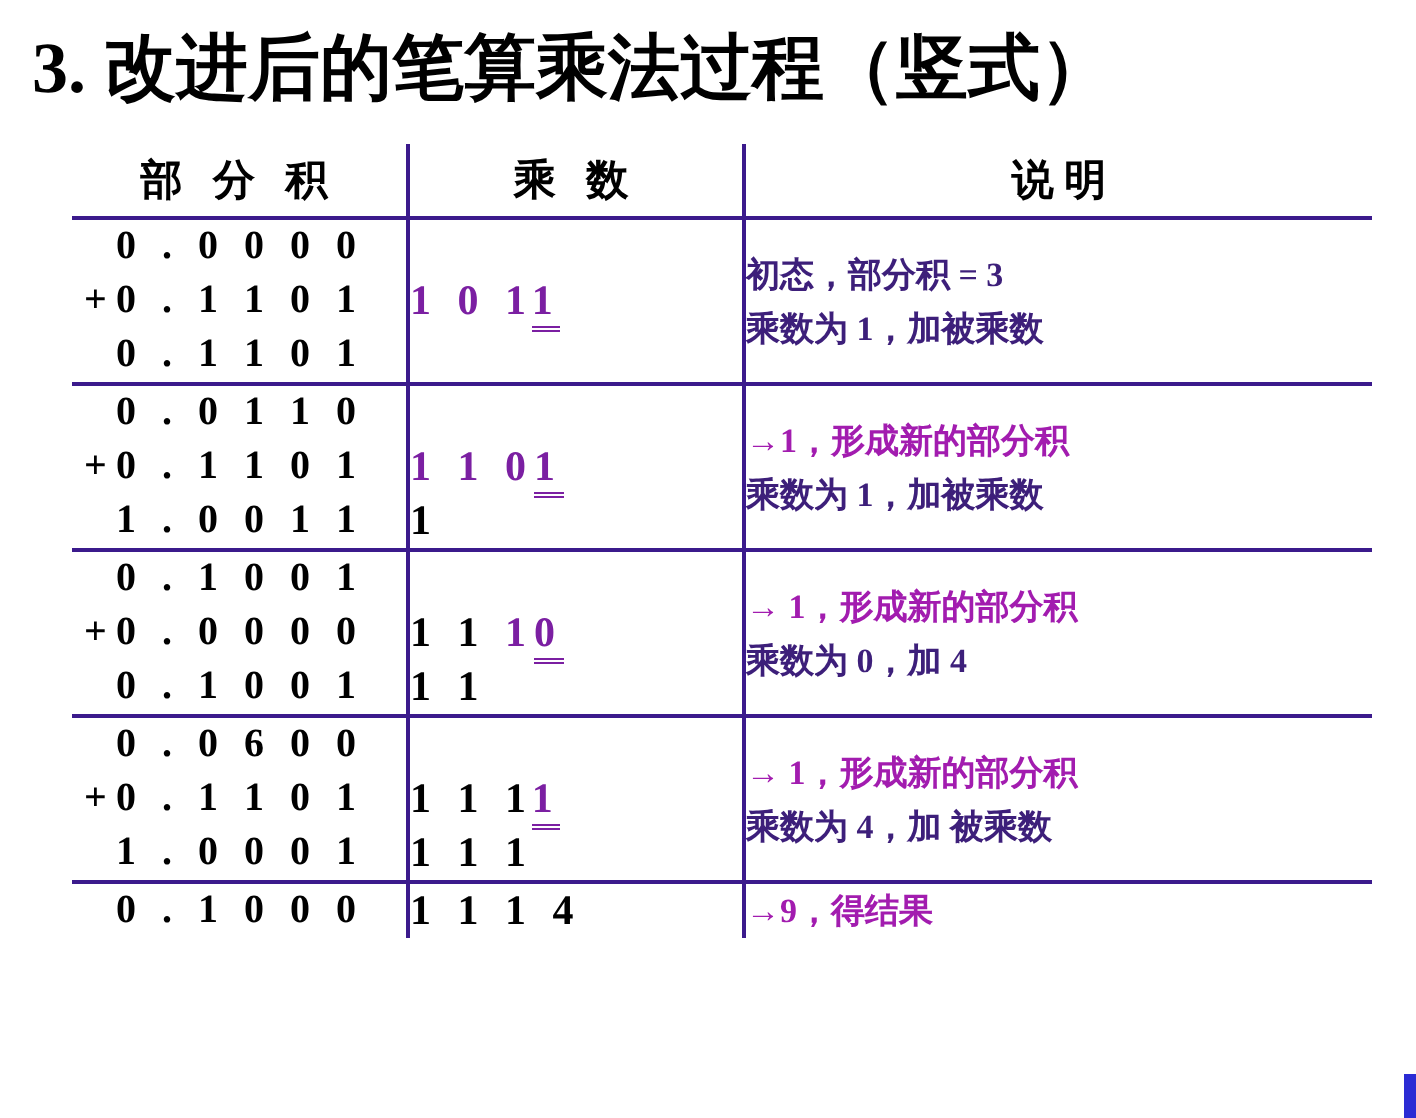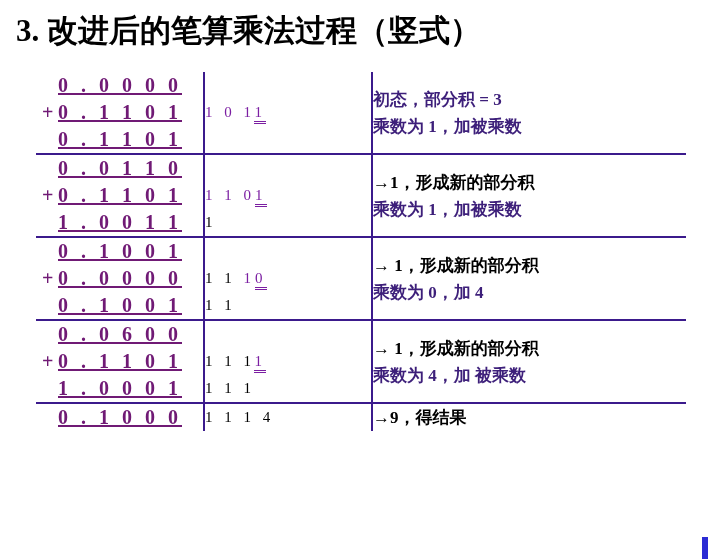--- a/index.html
+++ b/index.html
@@ -6,21 +6,21 @@
   body{
     width:708px;height:559px;
     background:#ffffff;
     font-family:"Liberation Serif", serif;
     overflow:hidden;
     position:relative;
   }
   .title{
     position:absolute;
     left:16px; top:10px;
-    font-size:31px;
+    font-size:36px;
     font-weight:bold;
     color:#000000;
     white-space:nowrap;
     letter-spacing:0px;
   }
   .title .num{font-family:"Liberation Serif",serif;}
   table.main{
     position:absolute;
     left:36px; top:72px;
     width:650px;
@@ -52,44 +52,43 @@
   .grp td{
     border-bottom:2px solid #3b1a8c;
     padding-top:2px;padding-bottom:2px;
   }
   .lastgrp td{border-bottom:none;}
 
   .mono{
     font-family:"Liberation Serif", serif;
     font-weight:bold;
     font-size:20px;
-    color:#701a75;
+    color:#000000;
     letter-spacing:0px;
     white-space:nowrap;
-    text-decoration:underline;
   }
   .pp-line{
     height:27px;
     line-height:27px;
     padding-left:6px;
   }
   .pp-line .sign{
     display:inline-block;
     width:16px;
     text-align:left;
   }
   .digits{letter-spacing:4px;}
 
   .mul-cell{
     padding-left:14px;
   }
   .mul-line{
     height:27px;line-height:27px;
-    font-weight:normal;
-    font-size:15px;
+    font-weight:bold;
+    font-size:21px;
     color:#7b1fa2;
     letter-spacing:4px;
     white-space:nowrap;
   }
   .mul-line.black{color:#000000;}
   .mul-line .mixblack{color:#000000;}
   .mul-line .mixpur{color:#7b1fa2;}
   .ul2{
     border-bottom:3px double #7b1fa2;
     padding-bottom:1px;
@@ -98,21 +97,21 @@
   .note-cell{
     padding-left:18px;
   }
   .note-line{
     height:27px;line-height:27px;
     font-size:17px;
     font-weight:bold;
     color:#3d1f7a;
     white-space:nowrap;
   }
-  .note-line.purple{color:#000000;}
+  .note-line.purple{color:#a21caf;}
   .spacer-line{height:27px;}
 
   .corner-mark{
     position:absolute;
     right:0px;bottom:0px;
     width:6px;height:22px;
     background:#2b2bd4;
   }
 </style>
 </head>
@@ -124,20 +123,25 @@
 </div>
 
 <table class="main">
   <colgroup>
     <col class="col-a">
       <col class="col-b">
       <col class="col-c">
   </colgroup>
 
   <tbody>
+      <tr class="hdr">
+    <td class="vsep-r sp">部 分 积</td>
+    <td class="vsep-r sp">乘 数</td>
+    <td>说 明</td>
+  </tr>
 
   <tr class="grp">
     <td class="vsep-r">
       <div class="mono pp-line">
         <span class="sign"></span><span class="digits">0 . 0 0 0 0</span>
       </div>
       <div class="mono pp-line">
         <span class="sign">+</span><span class="digits">0 . 1 1 0 1</span>
       </div>
       <div class="mono pp-line">

